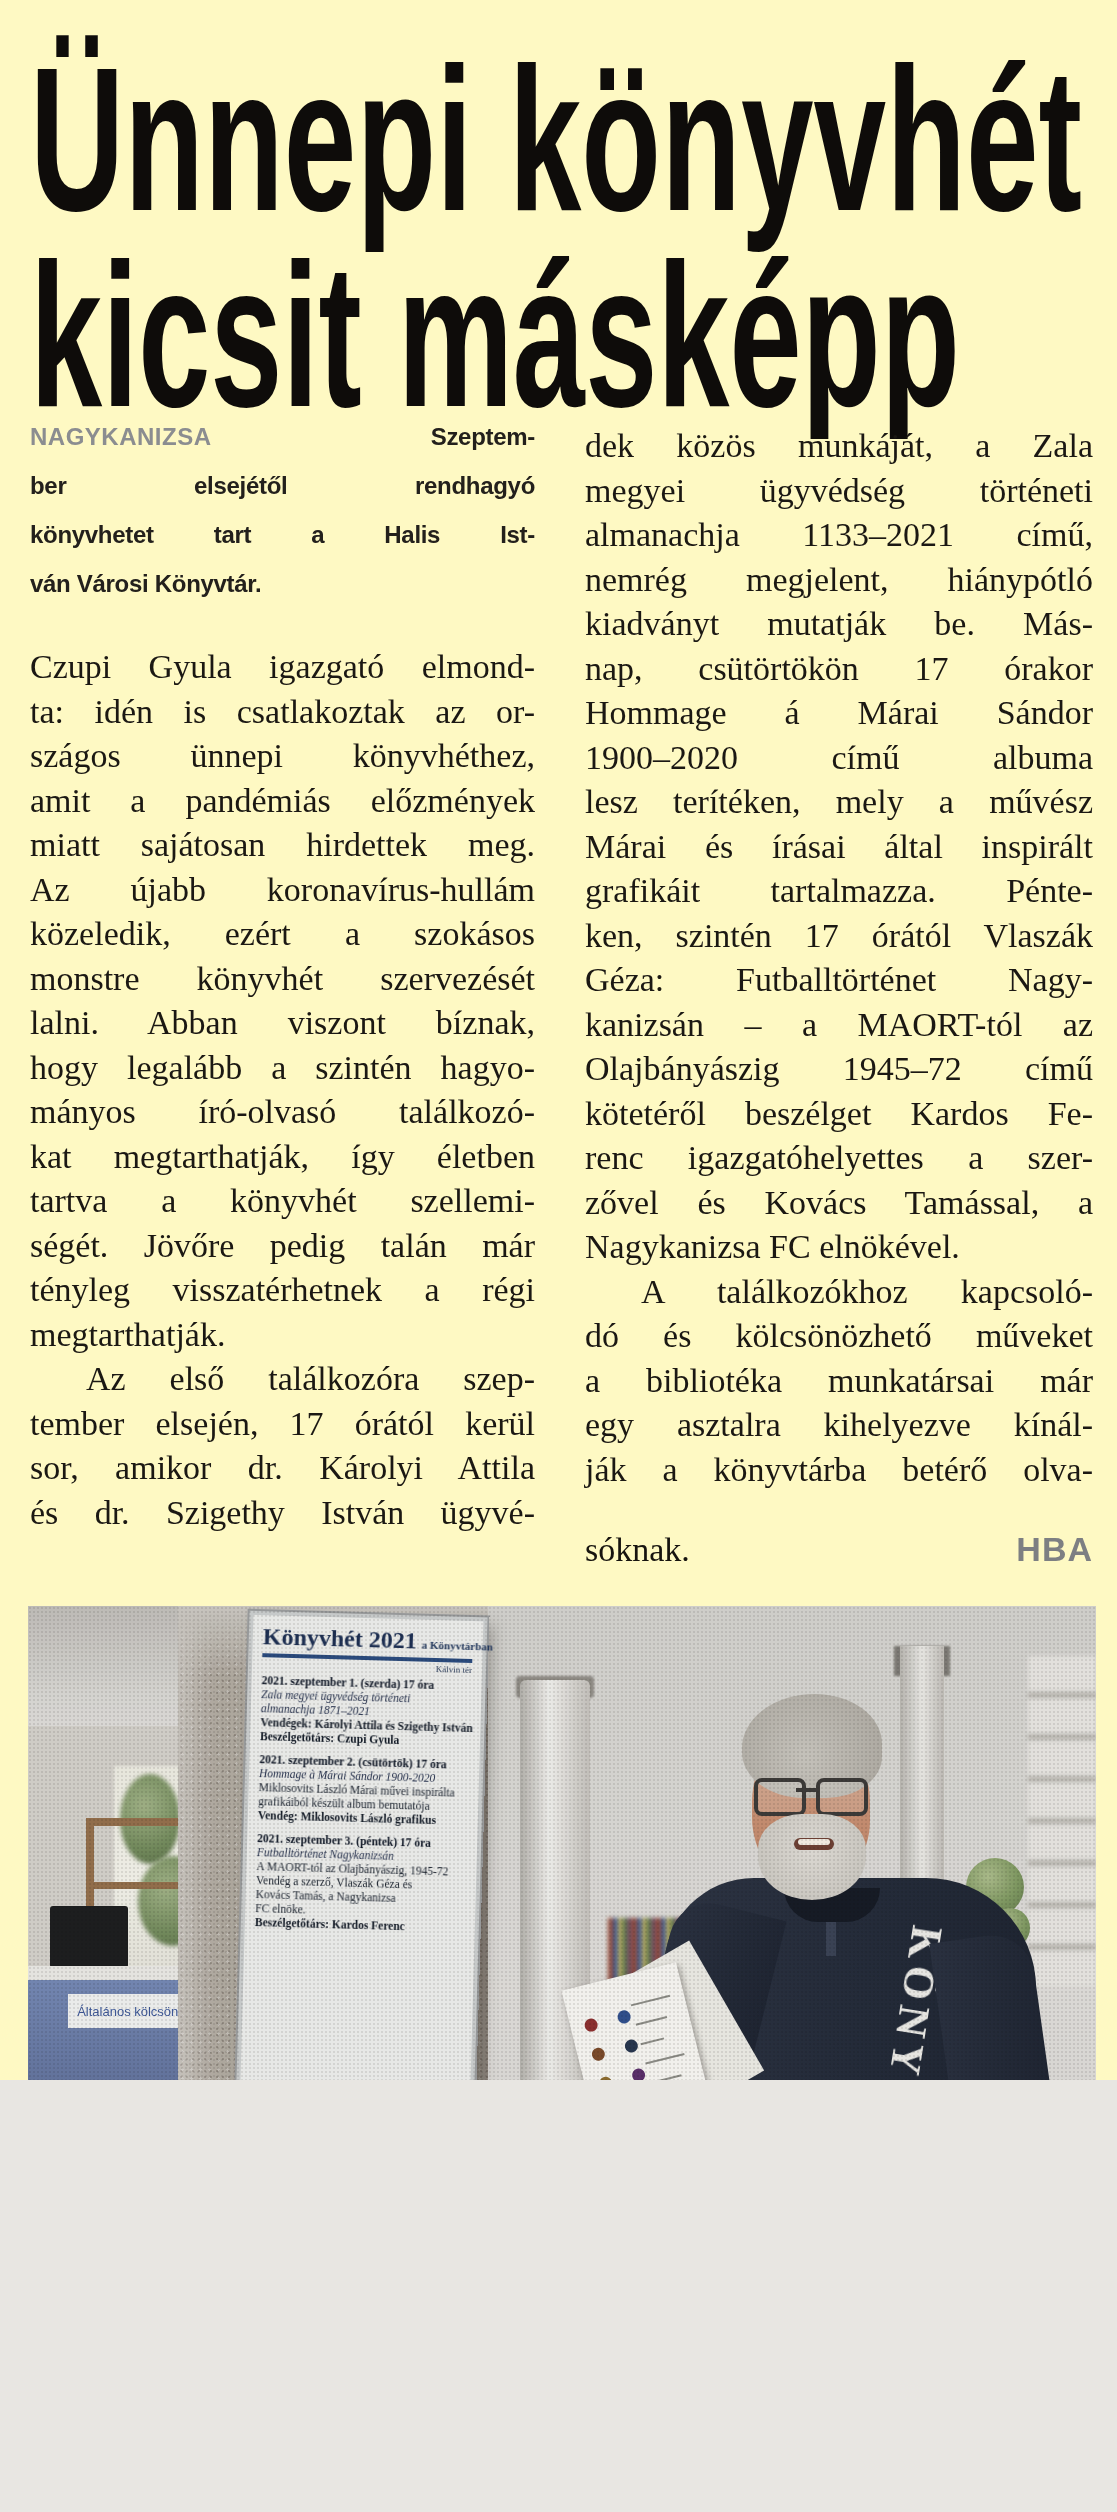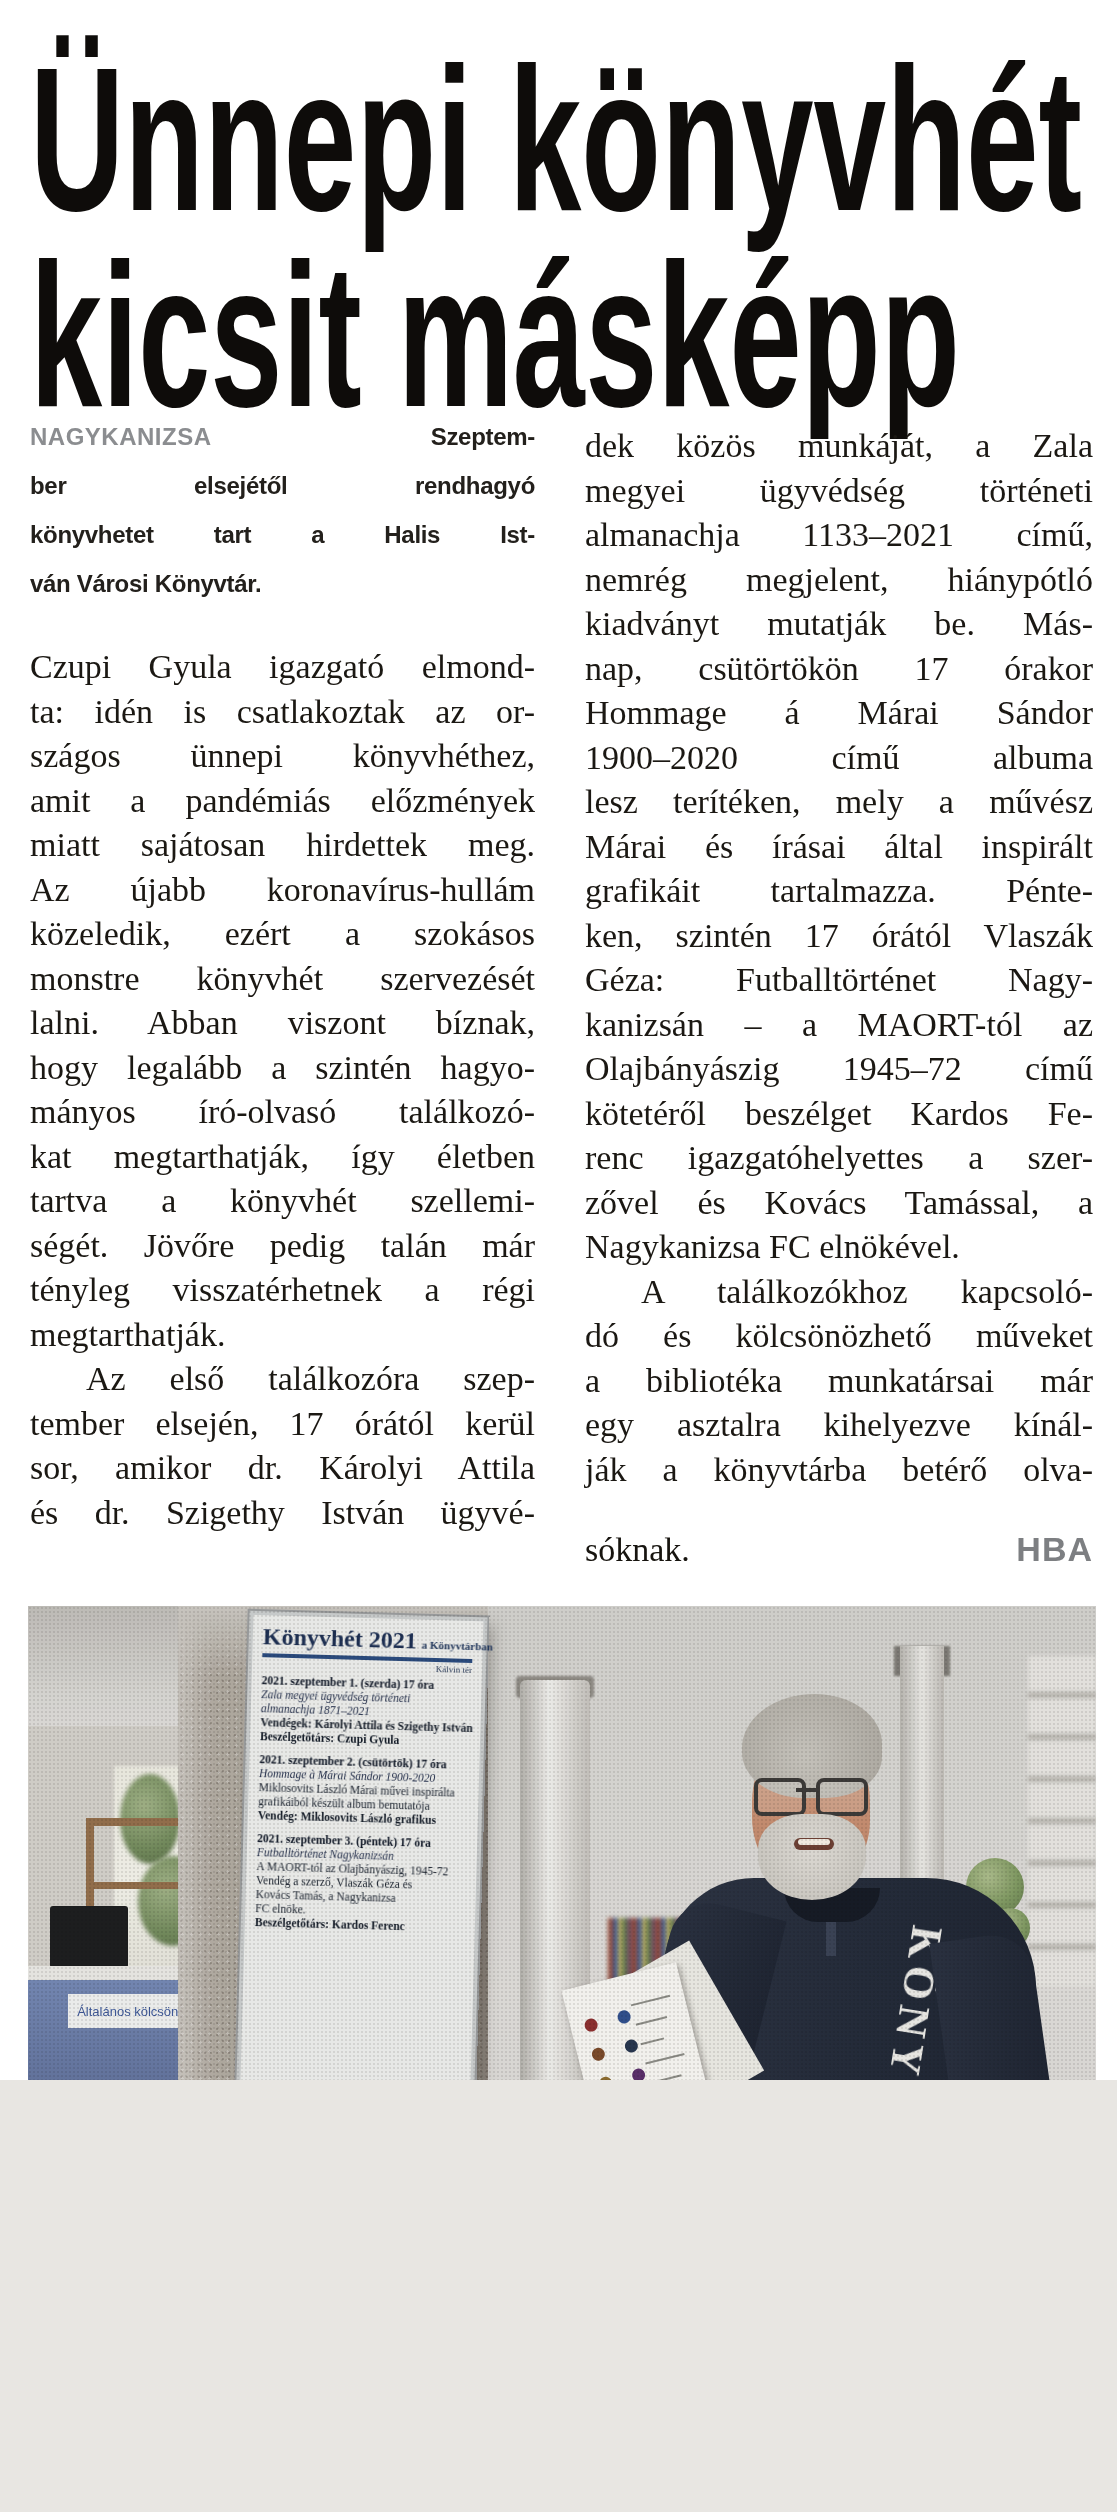--- a/index.html
+++ b/index.html
@@ -1,16 +1,16 @@
 <!DOCTYPE html>
 <html><head>
 <meta charset="utf-8">
 <style>
   html,body{margin:0;padding:0;background:#e8e6e2;}
-  .page{position:relative;width:1117px;height:2080px;background:#ffffff;overflow:hidden;
+  .page{position:relative;width:1117px;height:2080px;background:#fef9c3;overflow:hidden;
         font-family:"Liberation Serif",serif;color:#17140f;}
   .abs{position:absolute;}
   
   .headline-svg text{font-family:"Liberation Sans",sans-serif;font-weight:700;fill:#0e0c0a;}
   
   .lead{left:30px;top:412px;width:505px;font-family:"Liberation Sans",sans-serif;
         font-weight:700;font-size:24px;line-height:49px;letter-spacing:-0.3px;color:#23201c;}
   .lead .tline{text-align:justify;text-align-last:justify;}
   .lead .tline.pend{text-align-last:left;}
   .lead-tag{color:#8b8d90;letter-spacing:0.5px;}

